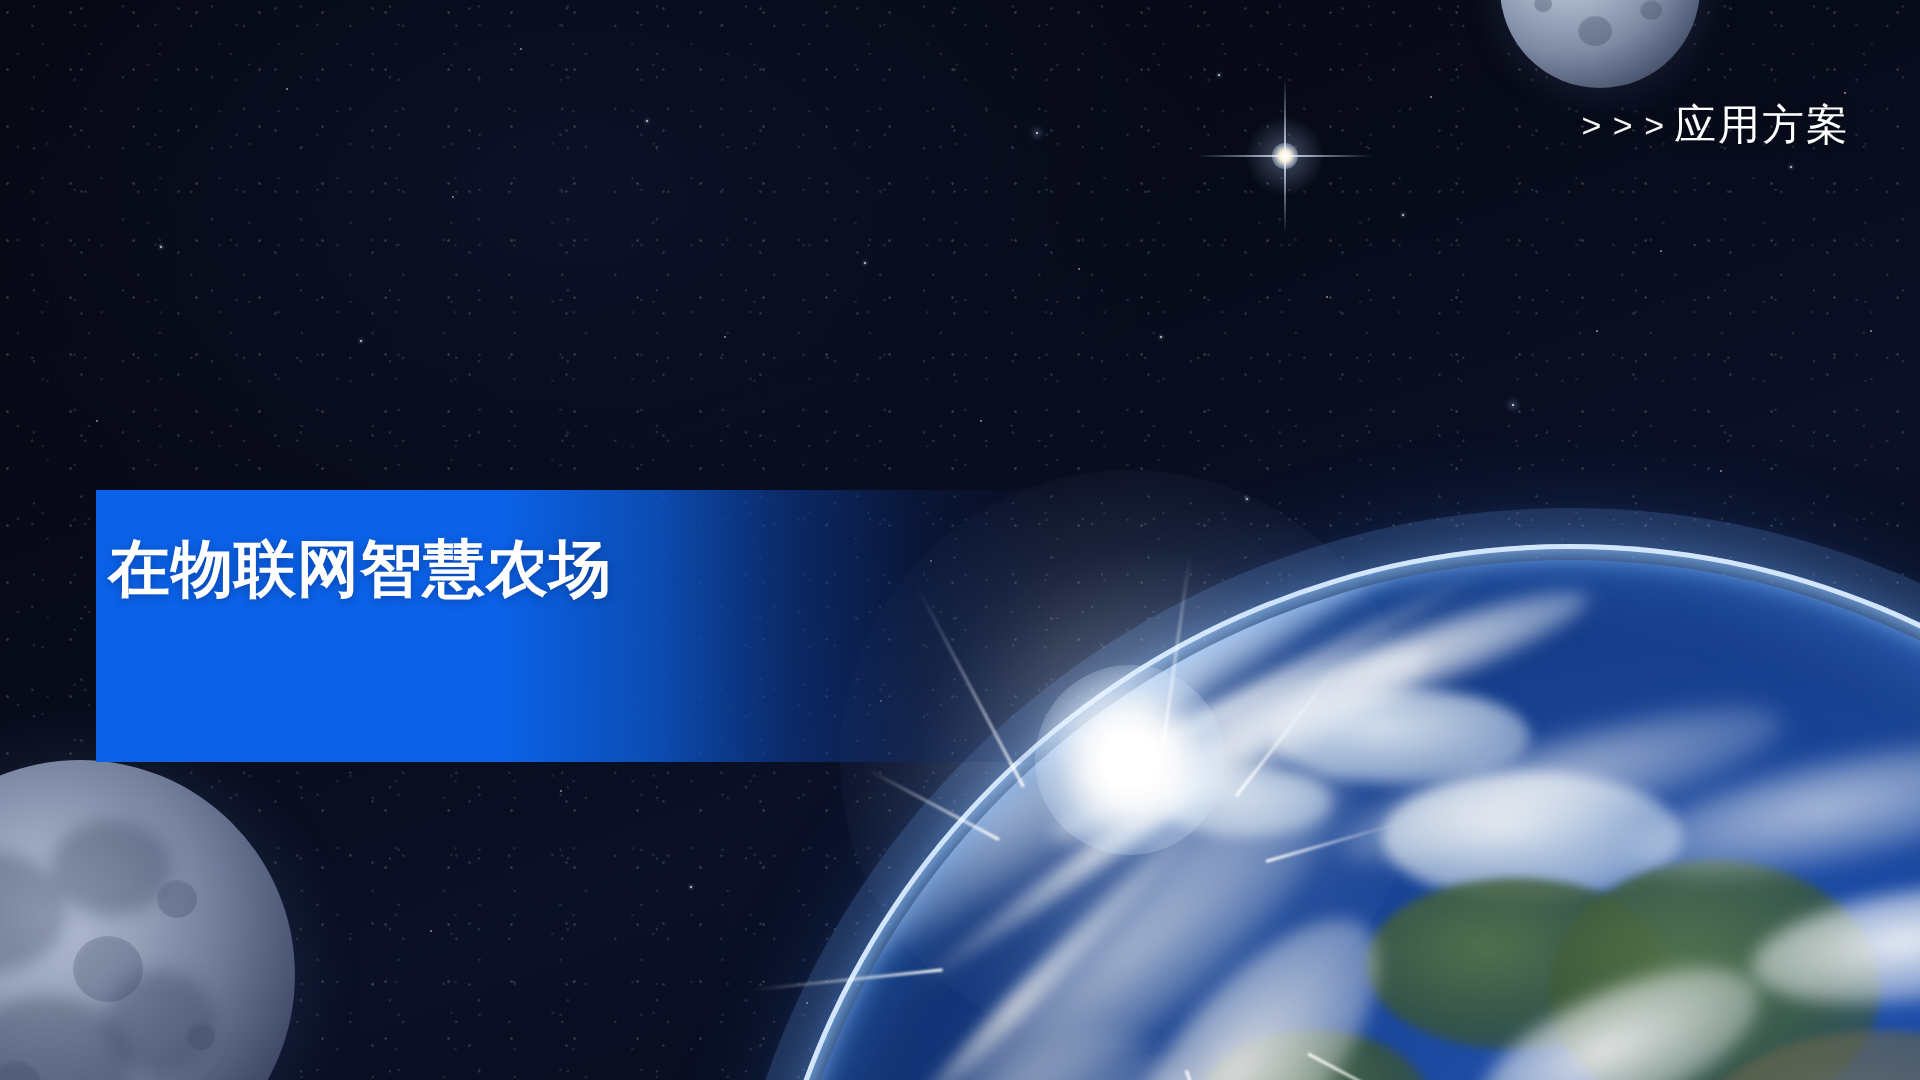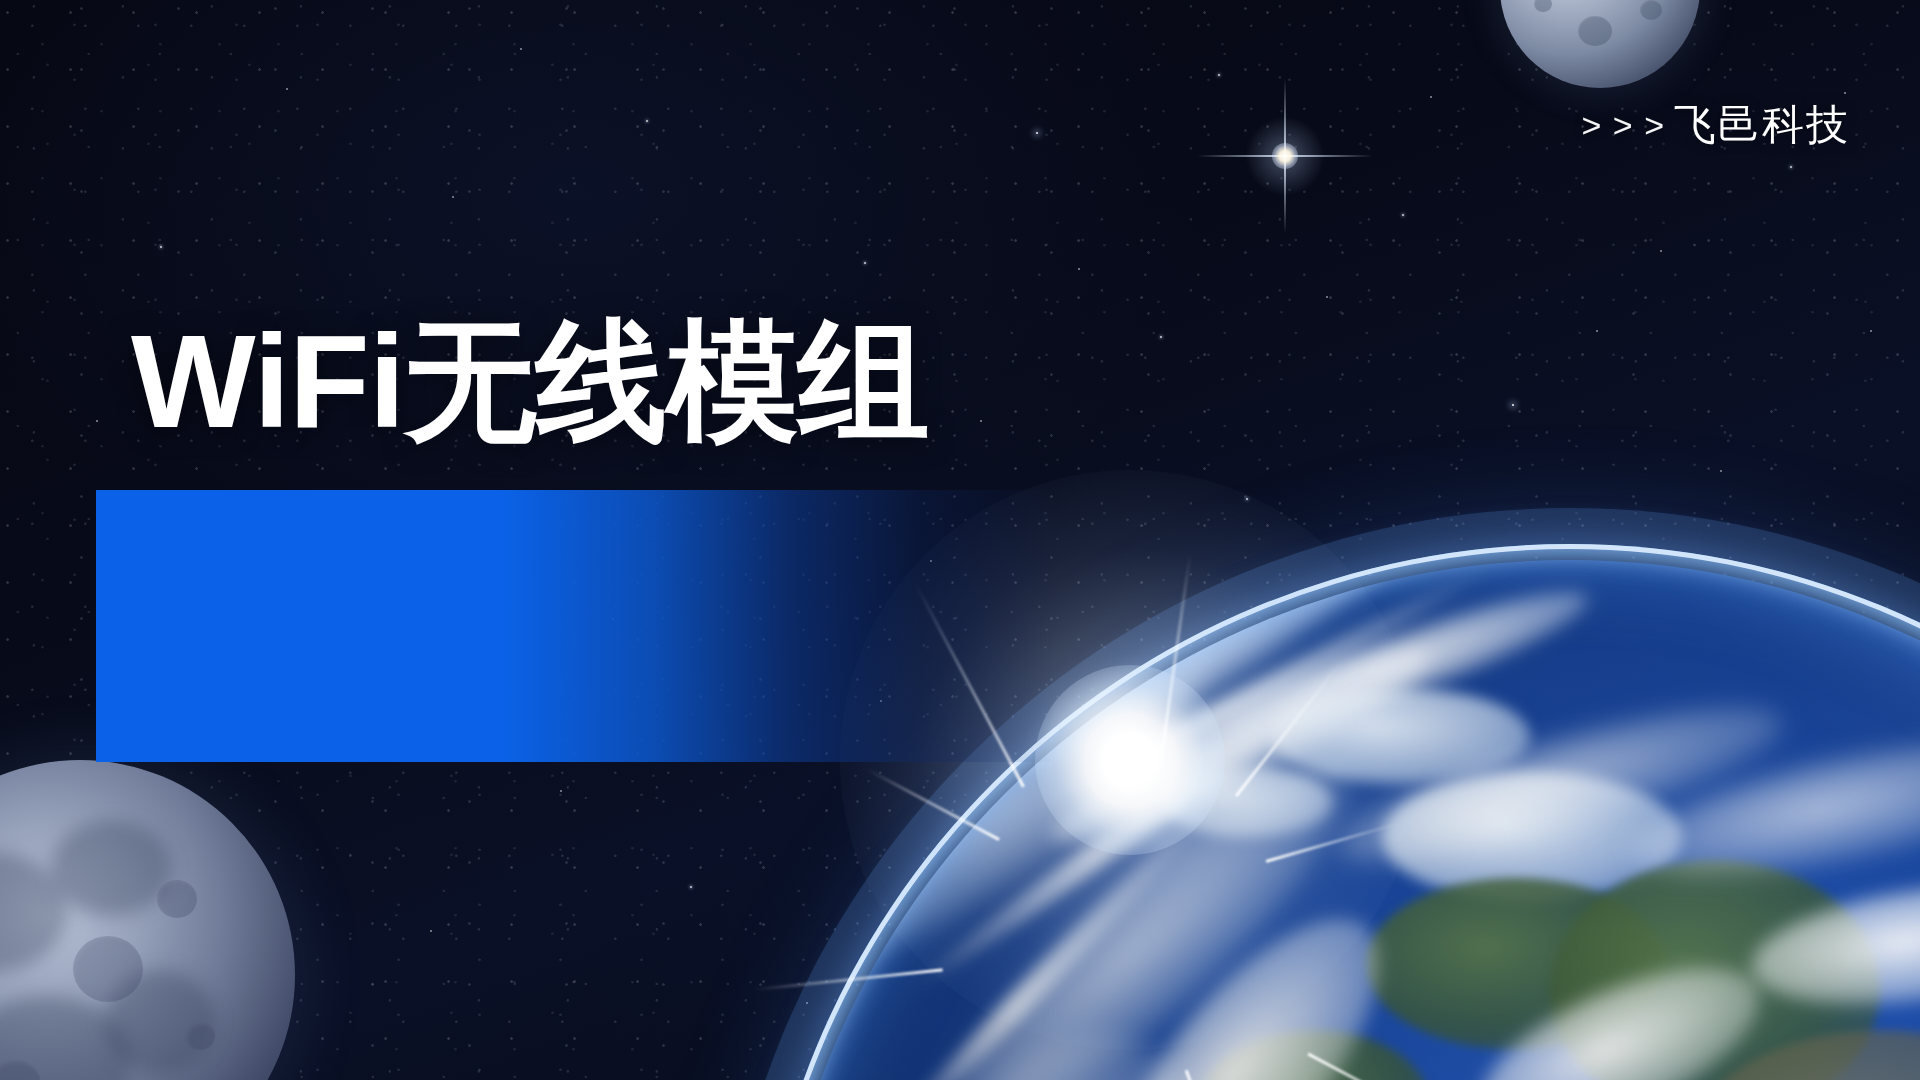--- a/index.html
+++ b/index.html
@@ -412,22 +412,22 @@
 
   <div class="flare-star">
     <span class="glow"></span>
     <span class="spike-h"></span>
     <span class="spike-v"></span>
     <span class="fcore"></span>
   </div>
 
   <div class="brand">
     <span class="chev">&gt; &gt; &gt;</span>
-    <span class="brand-name">飞邑科技</span>
-  </div>
-
-  <div class="headline">WiFi无线模组</div>
+    <span class="brand-name">应用方案</span>
+  </div>
+
 
   <div class="sub-panel"></div>
   <div class="sub-lines">
+    <span class="ln">在物联网智慧农场</span>
   </div>
 
 </div>
 
 </body></html>

